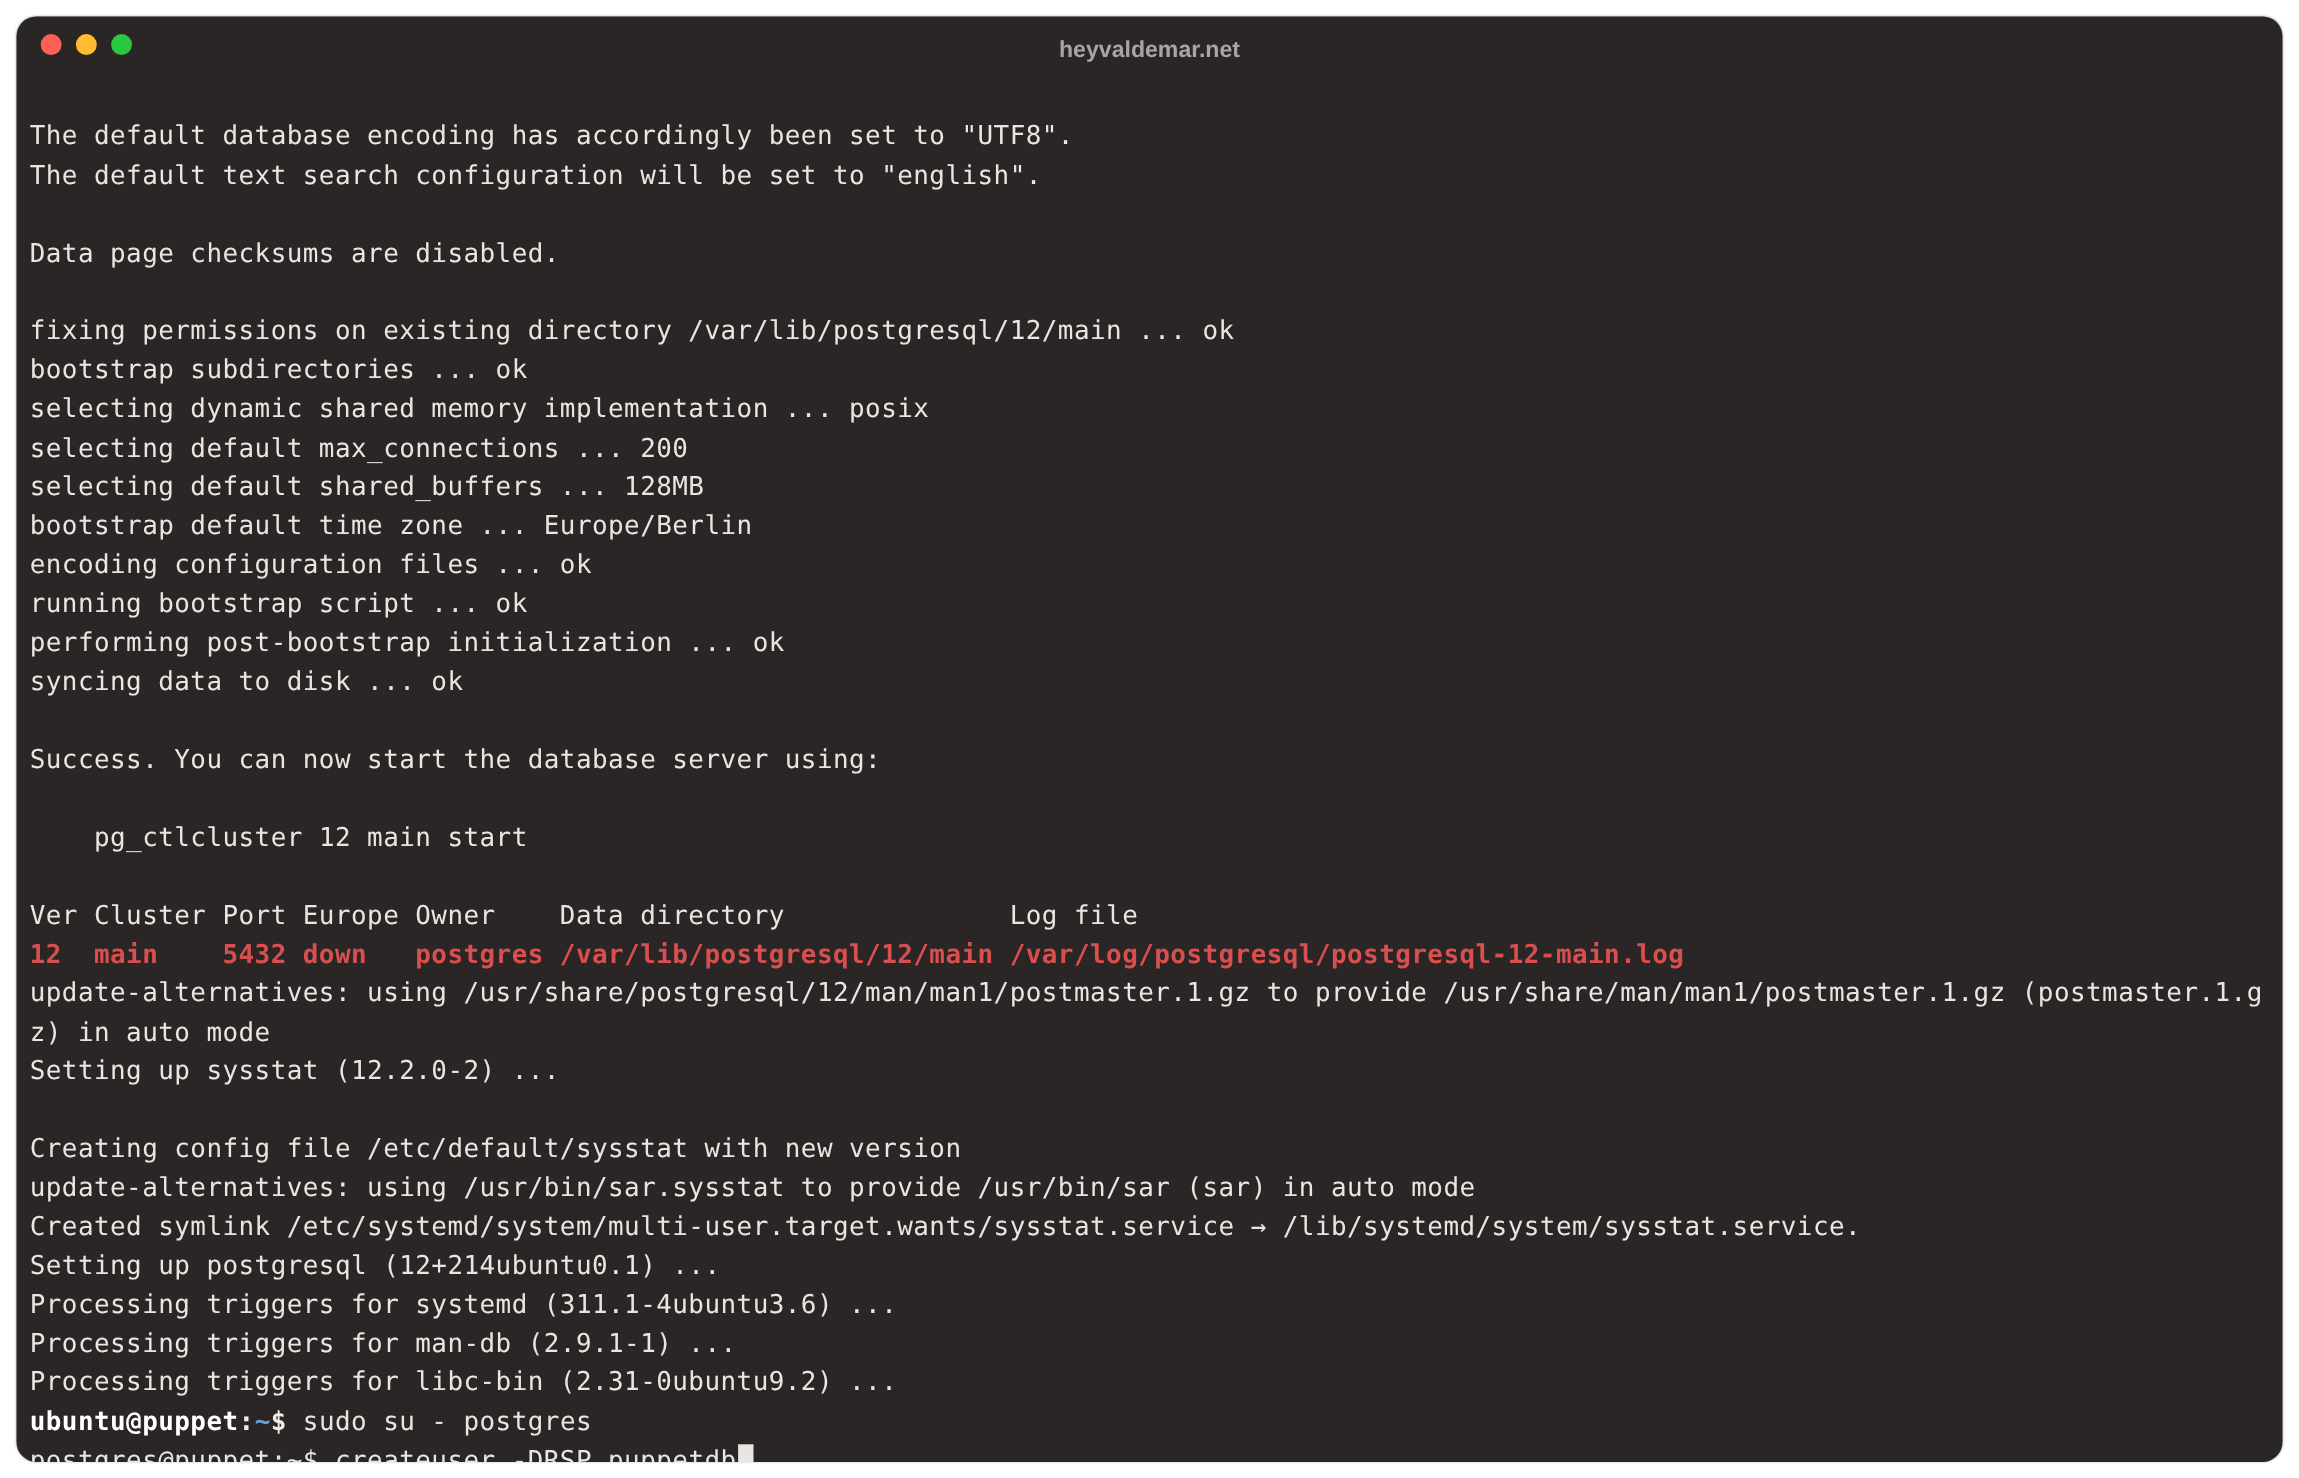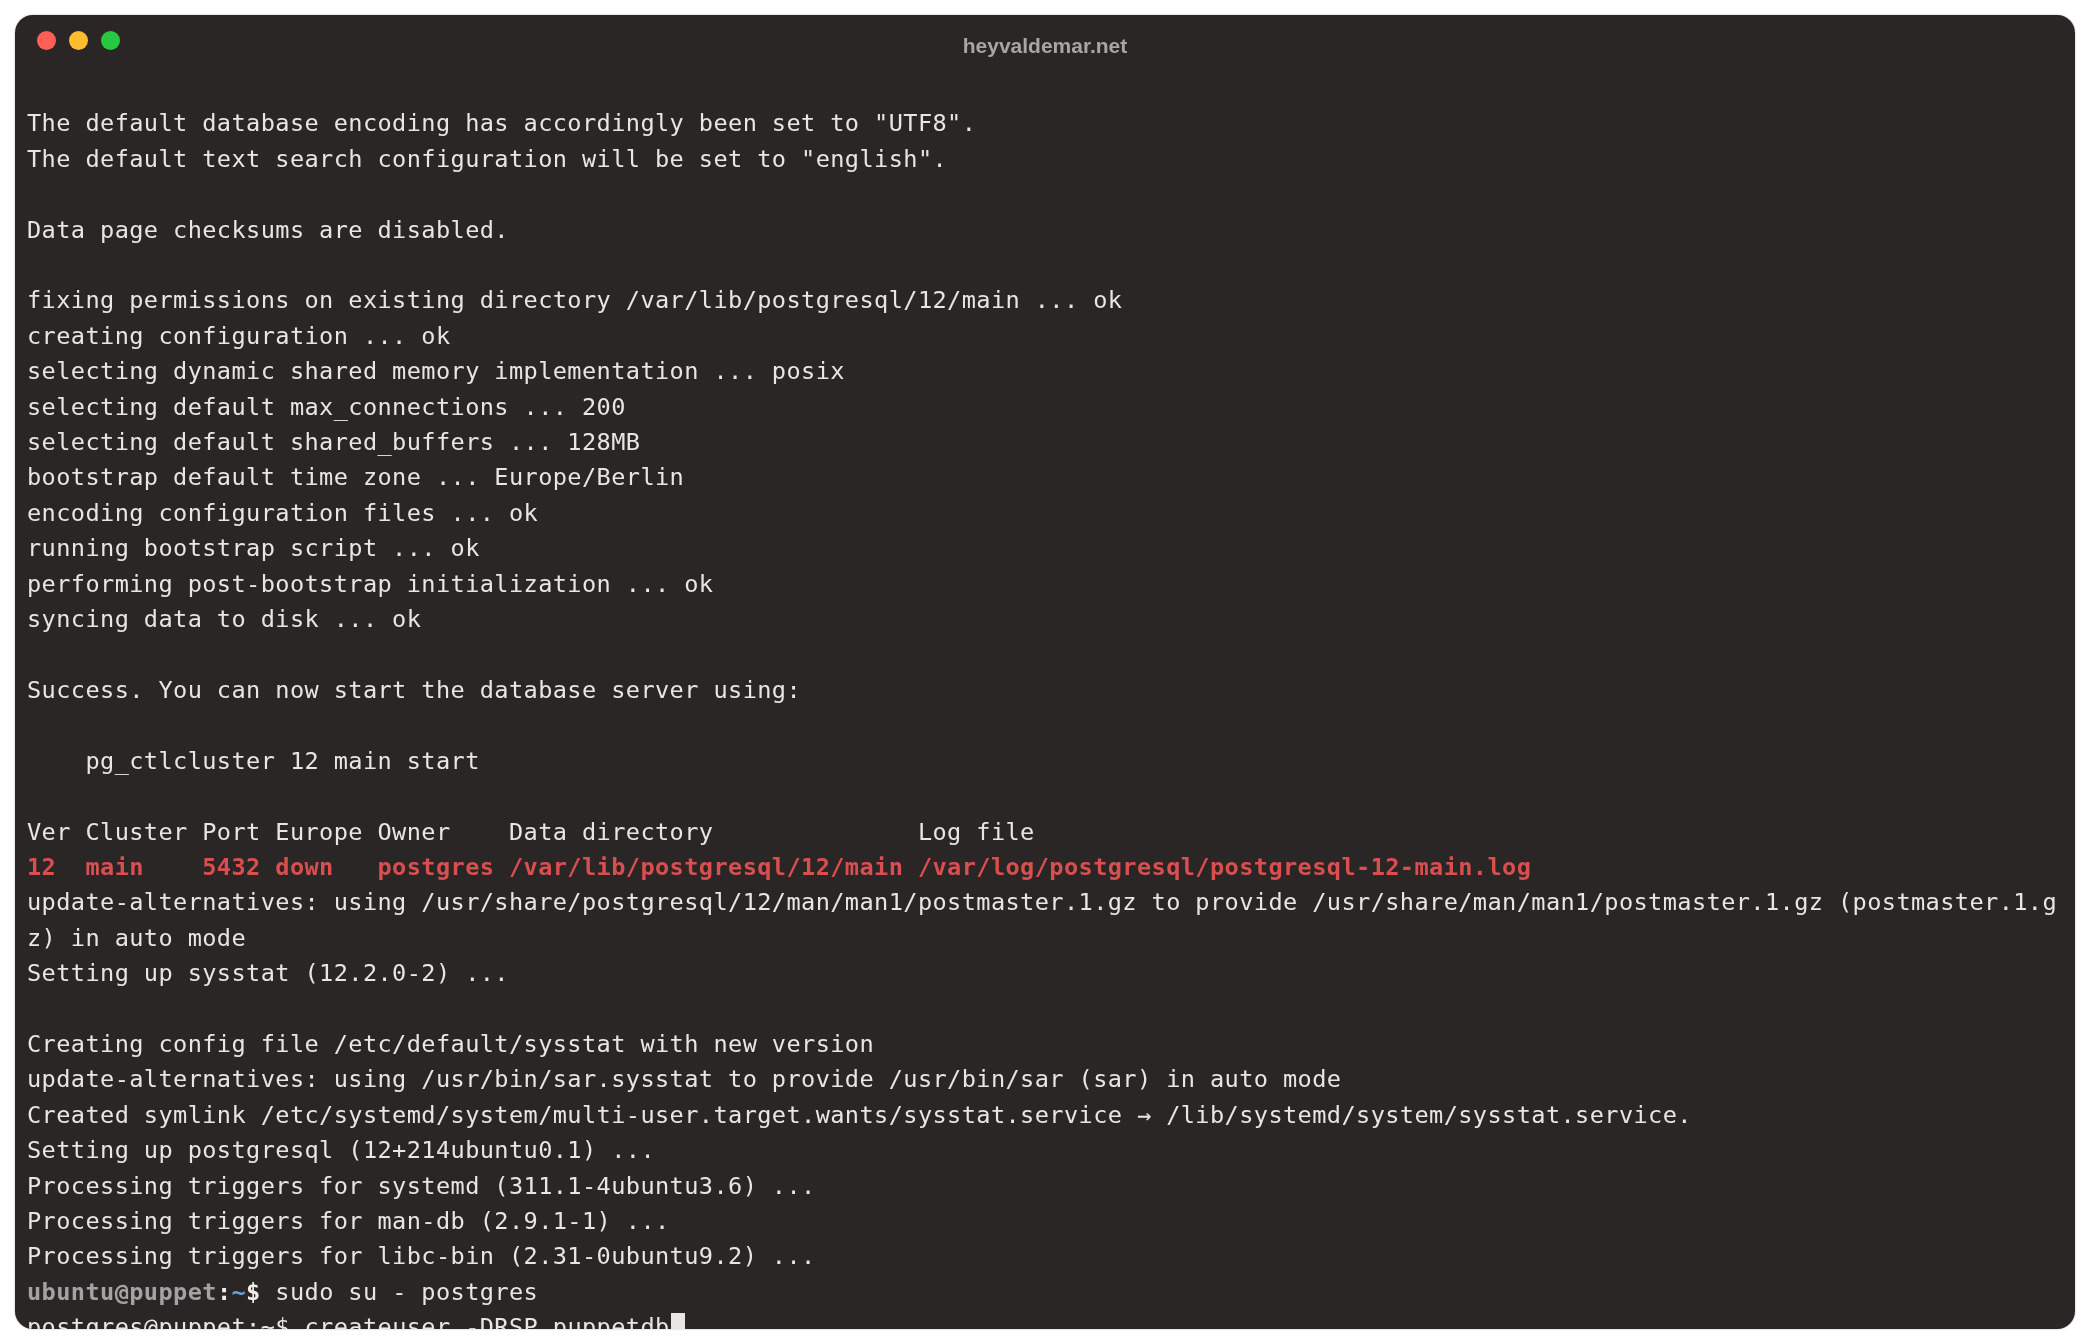--- a/index.html
+++ b/index.html
@@ -53,21 +53,21 @@
     padding: 6px 12px 12px 12px;
     color: #e8e5e2;
     font-size: 23.6px;
     line-height: 35.4px;
     white-space: pre;
     letter-spacing: 0.4px;
     font-weight: 500;
   }
   .terminal-body .line { white-space: pre-wrap; word-break: break-all; text-align: center; }
   .red { color: #d94f4f; font-weight: bold; }
-  .green-bold { color: #a3a3a3; font-weight: 700; }
+  .green-bold { color: #ffffff; font-weight: 700; }
   .white-bold { color: #f0ede9; font-weight: 700; }
   .blue-bold { color: #6aa0d8; font-weight: 700; }
   .cursor {
     display: inline-block;
     width: 14px;
     height: 28px;
     background: #e8e5e2;
     vertical-align: text-bottom;
     margin-left: 1px;
   }
@@ -86,21 +86,21 @@
     <div class="title">heyvaldemar.net</div>
   </div>
 
   <div class="terminal-body">
 <span class="line">The default database encoding has accordingly been set to "UTF8".</span>
 <span class="line">The default text search configuration will be set to "english".</span>
 <span class="line"></span>
 <span class="line">Data page checksums are disabled.</span>
 <span class="line"></span>
 <span class="line">fixing permissions on existing directory /var/lib/postgresql/12/main ... ok</span>
-<span class="line">creating configuration ... ok</span>
+<span class="line">bootstrap subdirectories ... ok</span>
 <span class="line">selecting dynamic shared memory implementation ... posix</span>
 <span class="line">selecting default max_connections ... 200</span>
 <span class="line">selecting default shared_buffers ... 128MB</span>
 <span class="line">bootstrap default time zone ... Europe/Berlin</span>
 <span class="line">encoding configuration files ... ok</span>
 <span class="line">running bootstrap script ... ok</span>
 <span class="line">performing post-bootstrap initialization ... ok</span>
 <span class="line">syncing data to disk ... ok</span>
 <span class="line"></span>
 <span class="line">Success. You can now start the database server using:</span>

